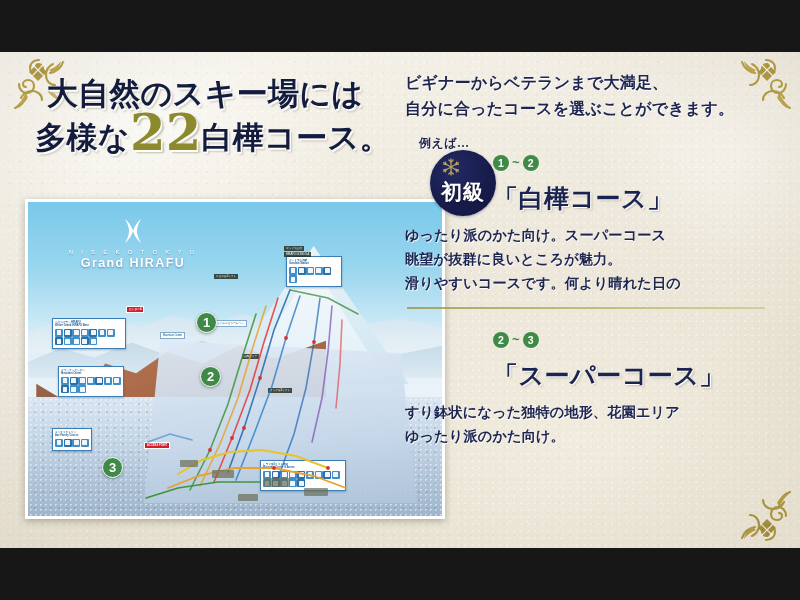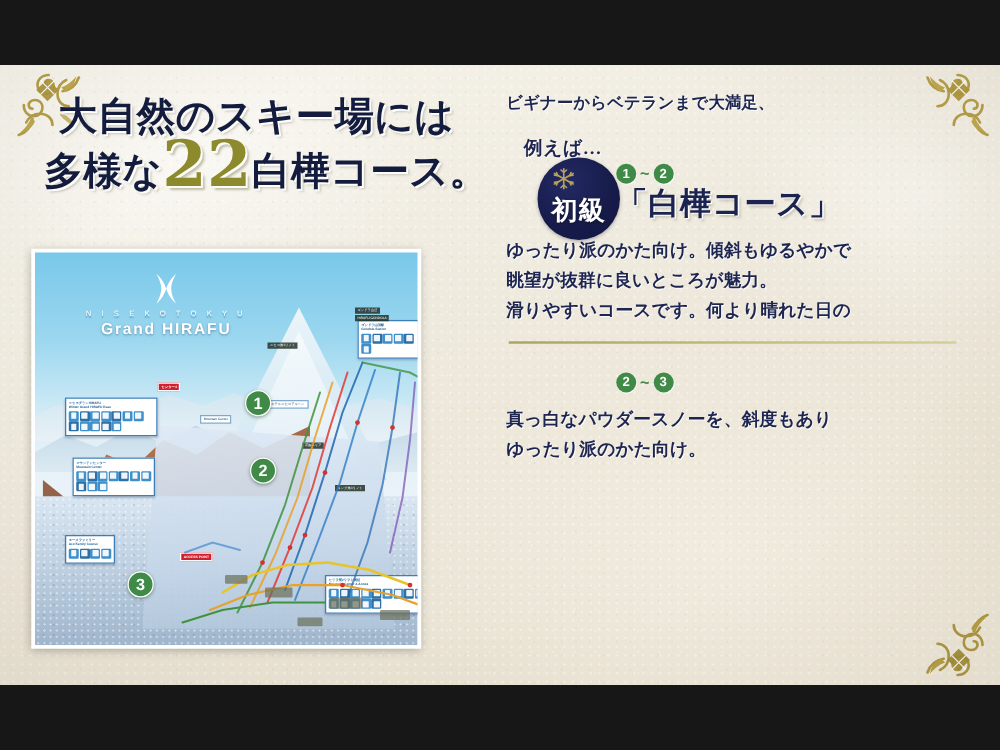--- a/index.html
+++ b/index.html
@@ -62,21 +62,21 @@
     font-size:51px;
     color:#8d8a2e;
     text-shadow:
       1.5px 1.5px 0 rgba(255,255,255,.95),
       3px 3px 2px rgba(110,104,60,.40);
     vertical-align:-2px;
   }
 
   
   #mapwrap {
-    position:absolute; left:25px; top:147px; width:312px; height:320px;
+    position:absolute; left:25px; top:147px; width:420px; height:320px;
     background:#fff; padding:3px; z-index:9;
     box-shadow:0 2px 7px rgba(60,52,36,.35);
   }
   #map {
     position:relative; width:100%; height:100%; overflow:hidden;
     background:linear-gradient(#79c8ea 0%,#9bd7ef 22%,#cfeaf6 40%,#e7f2f8 52%,#eef4f8 100%);
   }
   
   .range { position:absolute; left:0; width:100%; }
   .r1 { top:32%; height:16%;
@@ -179,28 +179,28 @@
     color:#fff; font-size:13px; font-weight:bold;
     display:flex; align-items:center; justify-content:center;
     box-shadow:0 1px 3px rgba(20,50,25,.45); z-index:7;
     font-family:"Liberation Sans", sans-serif;
   }
 
   
   #right { position:absolute; left:405px; top:18px; width:378px; z-index:10; }
 
   .lead {
-    font-family:"DejaVu Serif", serif; font-weight:bold; font-size:13px;
+    font-family:"DejaVu Serif", serif; font-weight:bold; font-size:16px;
     line-height:26px; color:#1d2550; letter-spacing:.2px;
     text-shadow:.8px .8px 0 rgba(255,255,255,.9);
   }
 
   .eg {
     margin-top:13px; margin-left:14px;
-    font-family:Liberation Serif, serif; font-weight:bold; font-size:15px;
+    font-family:Liberation Serif, serif; font-weight:bold; font-size:12px;
     color:#1d2550; letter-spacing:.5px;
     text-shadow:.8px .8px 0 rgba(255,255,255,.85);
   }
 
   .course { position:relative; margin-top:-2px; }
   .course.second { margin-top:18px; }
 
   .badge {
     position:absolute; left:25px; top:0; width:66px; height:66px; border-radius:50%;
     background:radial-gradient(circle at 36% 30%, #232a63 0%, #161b49 60%, #111541 100%);
@@ -218,22 +218,22 @@
   .nums { display:flex; align-items:center; gap:3px; height:19px; }
   .numcir {
     width:16px; height:16px; border-radius:50%;
     background:#3f8a47; color:#fff; font-size:10.5px; font-weight:bold;
     display:flex; align-items:center; justify-content:center;
     font-family:"Liberation Sans", sans-serif;
     box-shadow:.8px .8px 0 rgba(255,255,255,.7);
   }
   .tilde { font-size:13px; color:#3f8a47; font-weight:bold; line-height:1; }
   .cname {
-    margin-top:1px;
-    font-family:Liberation Mono, monospace; font-weight:bold; font-size:25px;
+    margin-top:11px;
+    font-family:Liberation Sans, sans-serif; font-weight:bold; font-size:25px;
     line-height:31px; color:#1b2450; letter-spacing:.5px;
     text-shadow:1.2px 1.2px 0 rgba(255,255,255,.95), 2.2px 2.2px 2px rgba(120,112,92,.3);
     white-space:nowrap;
   }
 
   .desc {
     margin-top:9px;
     font-family:"DejaVu Sans", sans-serif; font-weight:bold; font-size:14.2px;
     line-height:24px; color:#1d2550; letter-spacing:.1px;
     text-shadow:.7px .7px 0 rgba(255,255,255,.85);
@@ -477,20 +477,21 @@
         <div class="mkr" style="left:168px;top:110px;">1</div>
         <div class="mkr" style="left:172px;top:164px;">2</div>
         <div class="mkr" style="left:74px;top:255px;">3</div>
       </div>
     </div>
 
     <div id="right">
 
       <div class="lead">
         <div>ビギナーからベテランまで大満足、</div>
+        <div>自分に合ったコースを選ぶことができます。</div>
       </div>
 
       <div class="eg">例えば…</div>
 
       <div class="course">
         <div class="badge">
           <div class="flake">
             <svg width="20" height="20" viewBox="0 0 20 20">
               <g stroke="#b9a25a" stroke-width="1.3" stroke-linecap="round">
                 <path d="M10 2v16M2.5 5.8l15 8.4M2.5 14.2l15-8.4"></path>
@@ -504,36 +505,37 @@
         </div>
         <div class="ctext">
           <div class="nums">
             <span class="numcir">1</span>
             <span class="tilde">~</span>
             <span class="numcir">2</span>
           </div>
           <div class="cname">「白樺コース」</div>
         </div>
         <div class="desc">
-          <div>ゆったり派のかた向け。傾斜もゆるやかで</div>
+          <div>ゆったり派のかた向け。スーパーコース</div>
           <div>眺望が抜群に良いところが魅力。</div>
           <div>滑りやすいコースです。何より晴れた日の</div>
         </div>
         <div class="divider"></div>
       </div>
 
       <div class="course second">
         <div class="ctext">
           <div class="nums">
             <span class="numcir">2</span>
             <span class="tilde">~</span>
             <span class="numcir">3</span>
           </div>
+          <div class="cname">「スーパーコース」</div>
         </div>
         <div class="desc">
-          <div>真っ白なパウダースノーを、斜度もあり</div>
+          <div>すり鉢状になった独特の地形、花園エリア</div>
           <div>ゆったり派のかた向け。</div>
         </div>
       </div>
 
     </div>
   </div>
 </div>
 
 </body></html>

